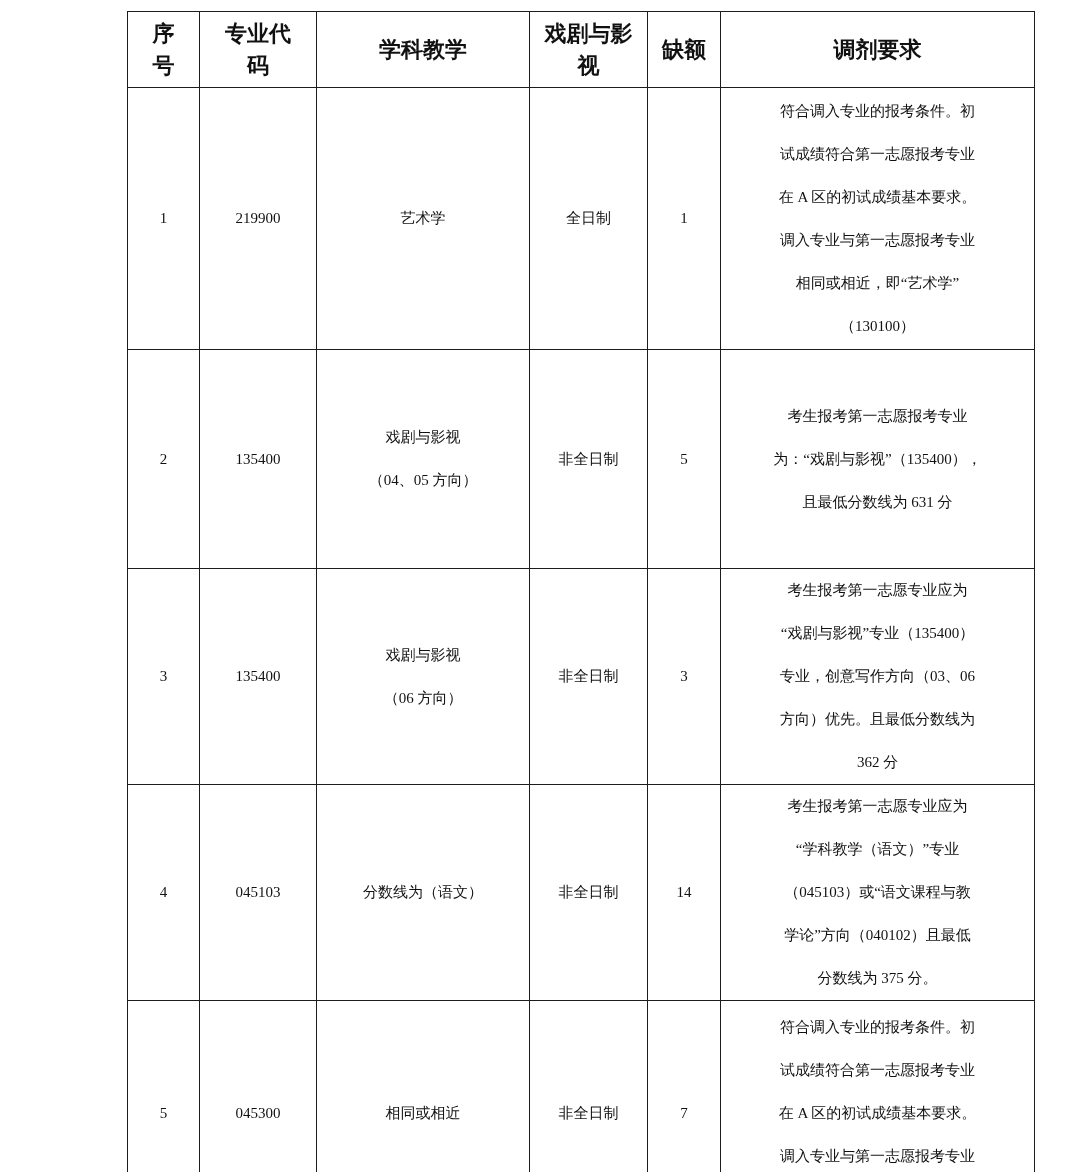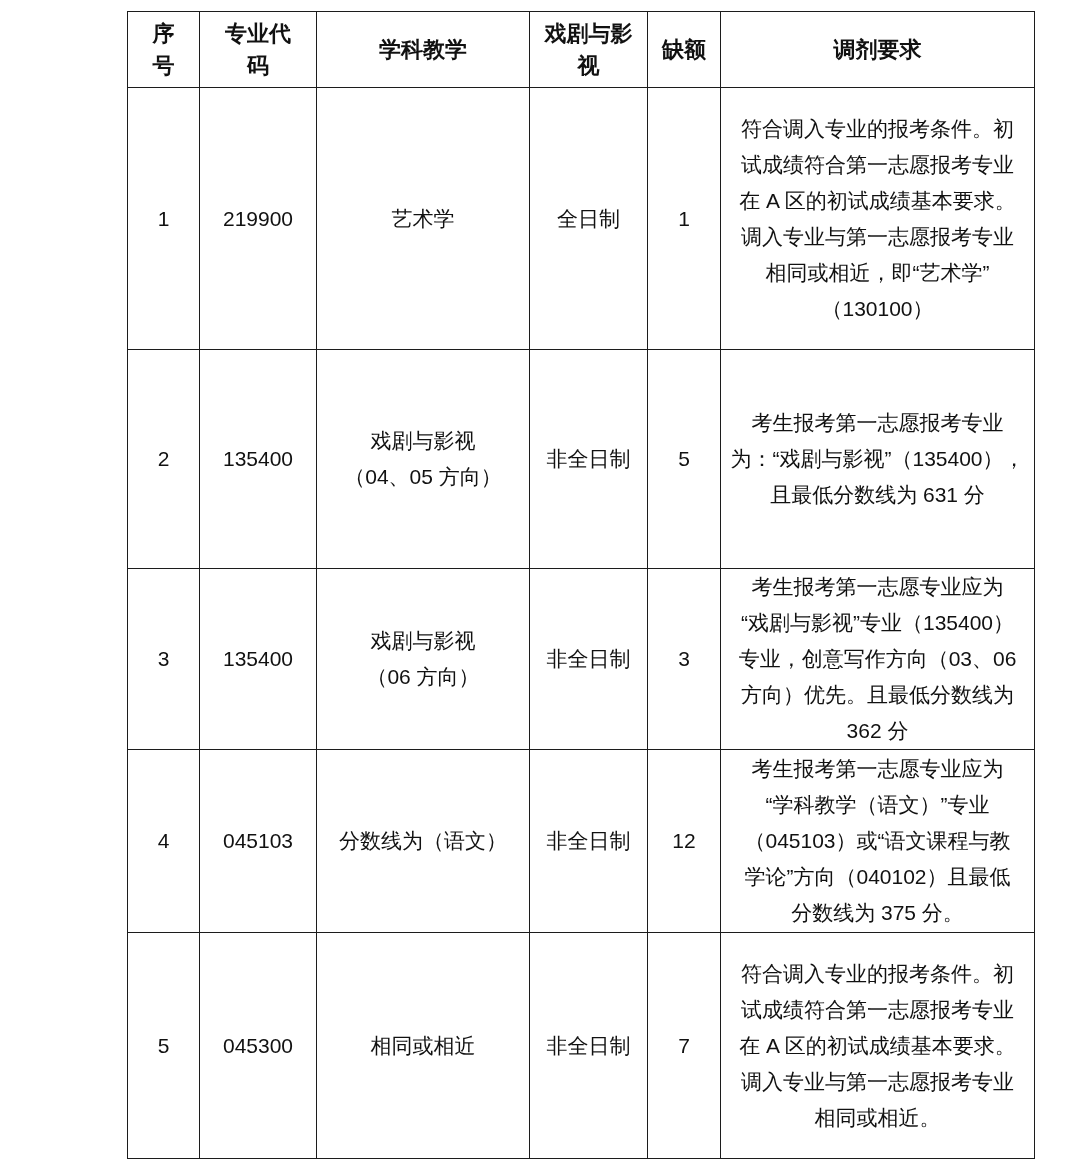--- a/index.html
+++ b/index.html
@@ -25,22 +25,23 @@
     padding: 0 6px;
     overflow: hidden;
   }
   .req-table th {
     font-size: 22px;
     font-weight: bold;
     line-height: 32px;
     height: 75px;
   }
   .req-table td {
-    font-size: 21px;
-    line-height: 36px;
+    font-size: 15px;
+    line-height: 43px;
+    font-family: Liberation Serif, serif;
   }
   col.c-no   { width: 72px; }
   col.c-code { width: 117px; }
   col.c-major{ width: 213px; }
   col.c-mode { width: 118px; }
   col.c-vac  { width: 73px; }
   col.c-req  { width: 314px; }
   tr.r1 { height: 262px; }
   tr.r2 { height: 219px; }
   tr.r3 { height: 174px; }
@@ -107,21 +108,21 @@
 “戏剧与影视”专业（135400）
 专业，创意写作方向（03、06
 方向）优先。且最低分数线为
 362 分</td>
     </tr>
     <tr class="r4">
       <td>4</td>
       <td>045103</td>
       <td>分数线为（语文）</td>
       <td>非全日制</td>
-      <td>12</td>
+      <td>14</td>
       <td>考生报考第一志愿专业应为
 “学科教学（语文）”专业
 （045103）或“语文课程与教
 学论”方向（040102）且最低
 分数线为 375 分。</td>
     </tr>
     <tr class="r5">
       <td>5</td>
       <td>045300</td>
       <td>相同或相近</td>

